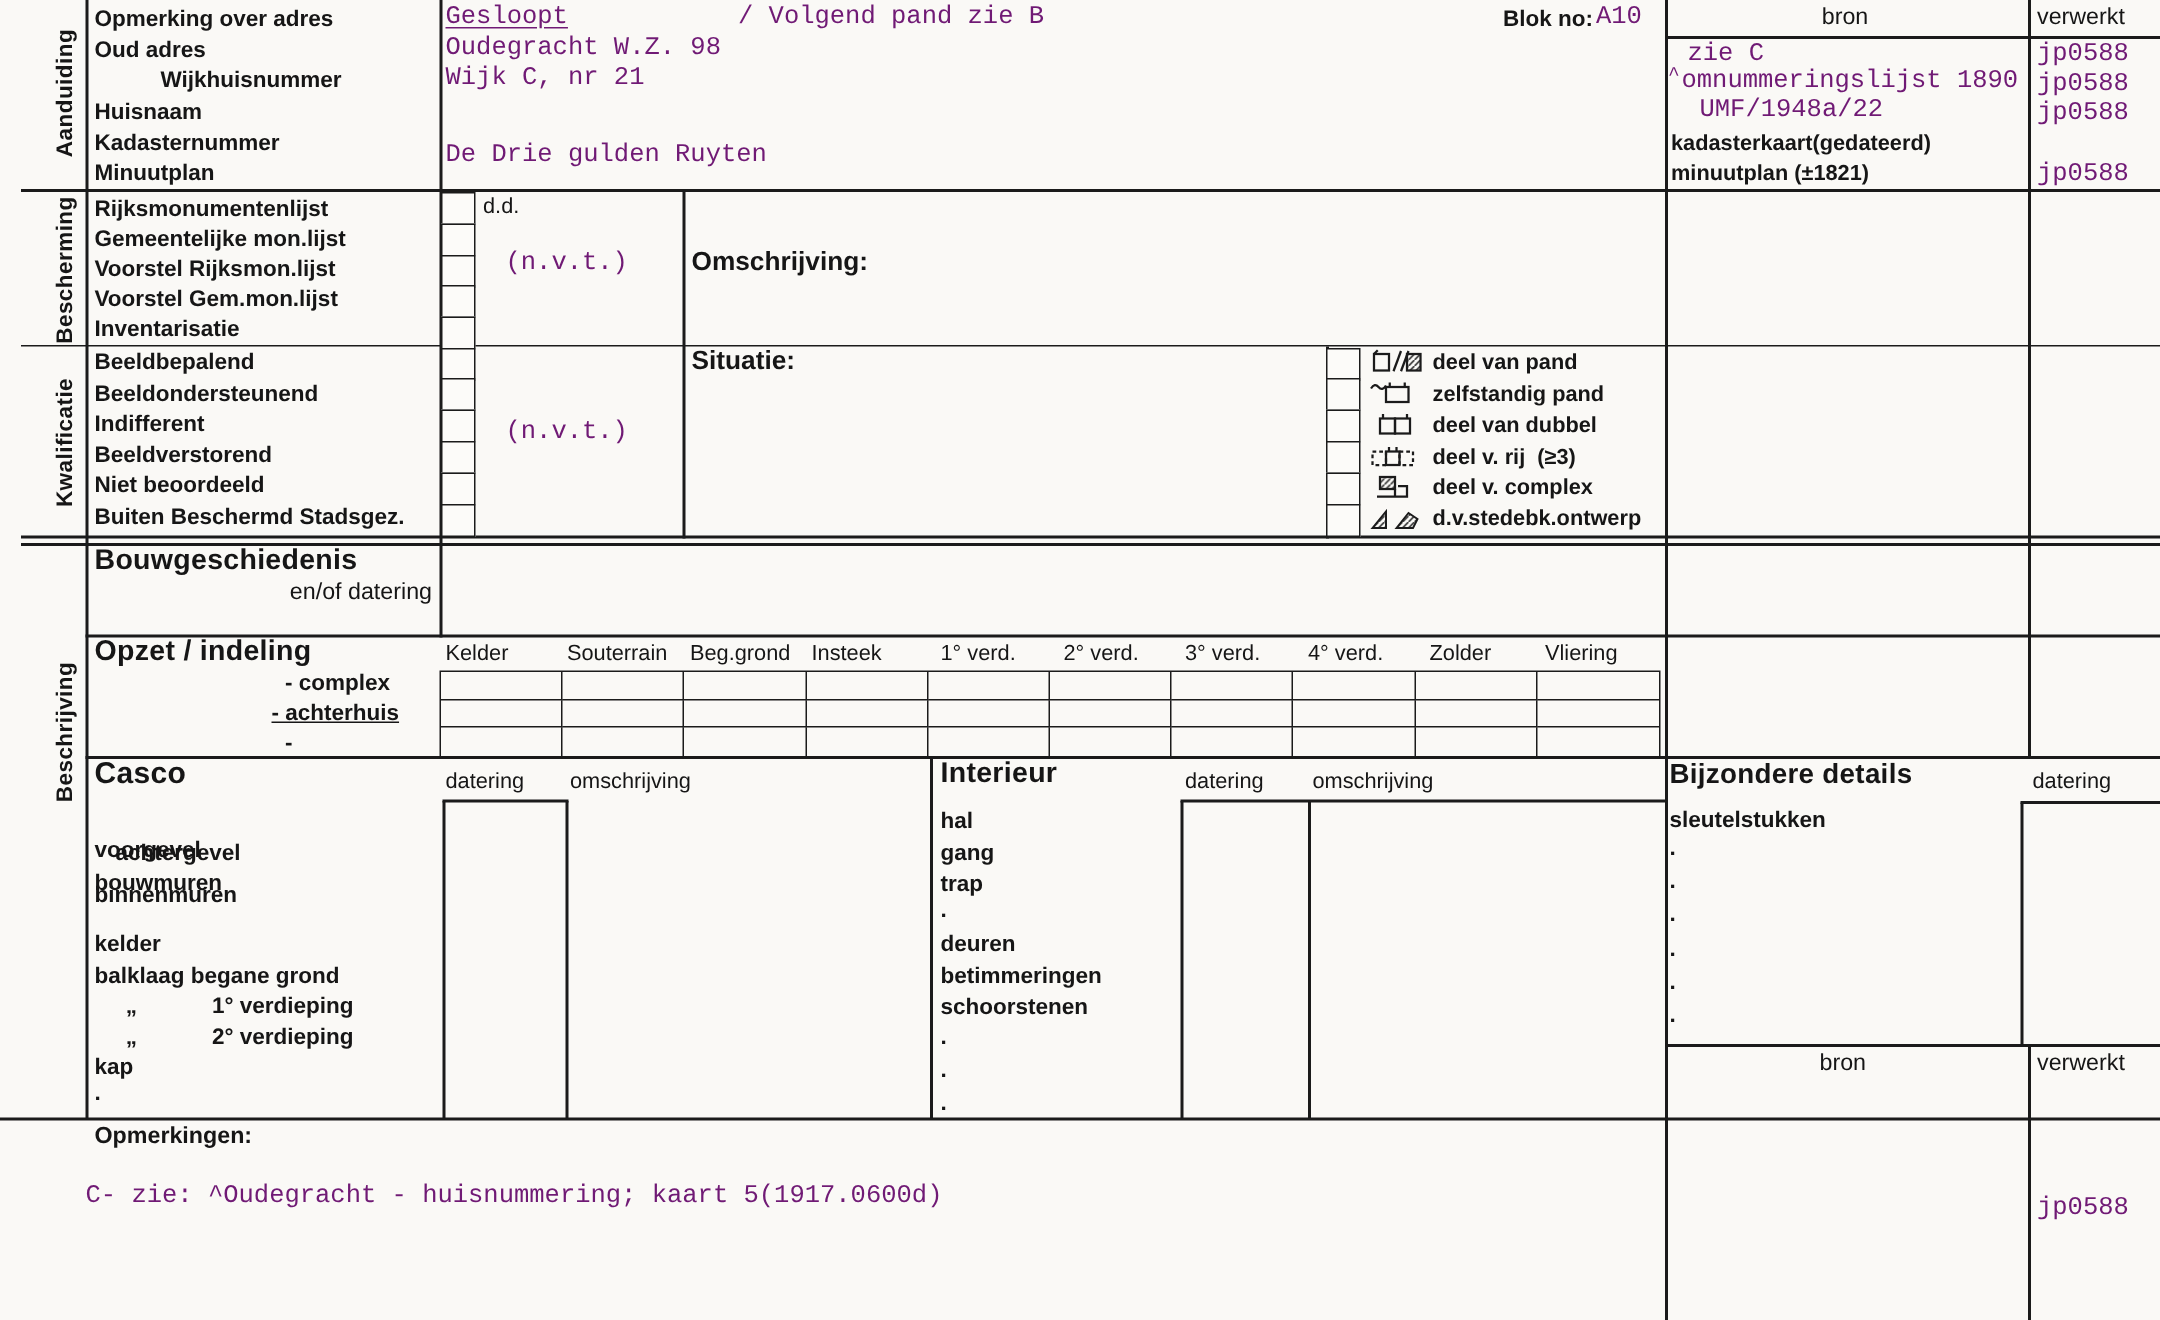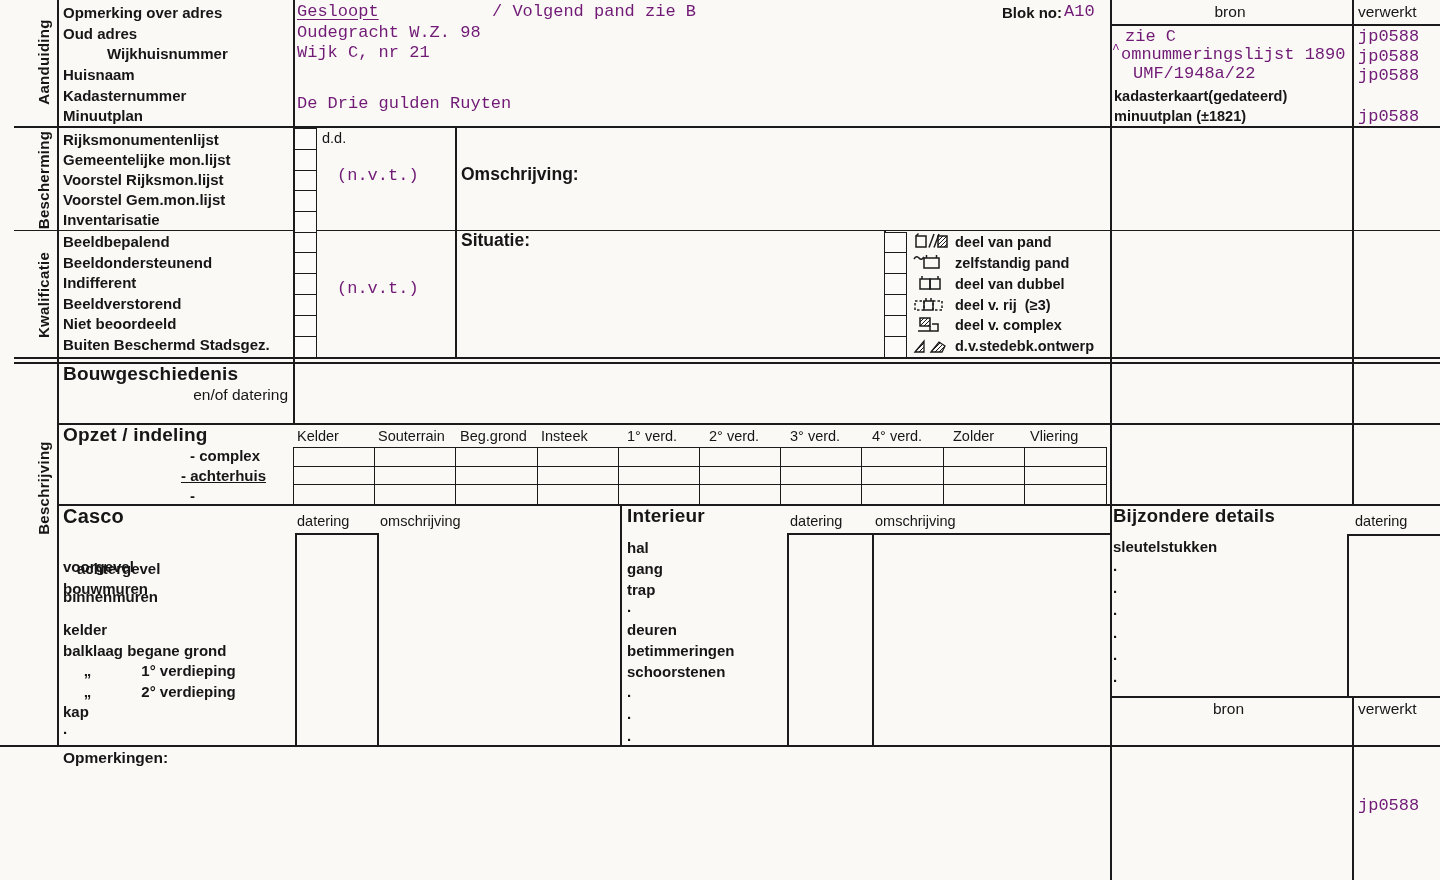--- a/index.html
+++ b/index.html
@@ -288,15 +288,16 @@
   <div class="lbl" style="left:1113px;top:578px;">.</div>
   <div class="lbl" style="left:1113px;top:600px;">.</div>
   <div class="lbl" style="left:1113px;top:623px;">.</div>
   <div class="lbl" style="left:1113px;top:645px;">.</div>
   <div class="lbl" style="left:1113px;top:667px;">.</div>
 
   <div class="plain" style="left:1110px;top:700px;width:237px;text-align:center;font-size:15.5px;">bron</div>
   <div class="plain" style="left:1358px;top:700px;font-size:15.5px;">verwerkt</div>
 
   <div class="lbl" style="left:63px;top:748px;font-size:15.5px;">Opmerkingen:</div>
+  <div class="typed" style="left:57px;top:788px;">C- zie: ^Oudegracht - huisnummering; kaart 5(1917.0600d)</div>
   <div class="typed" style="left:1358px;top:796px;">jp0588</div>
 
 </div>
 
 </body></html>

